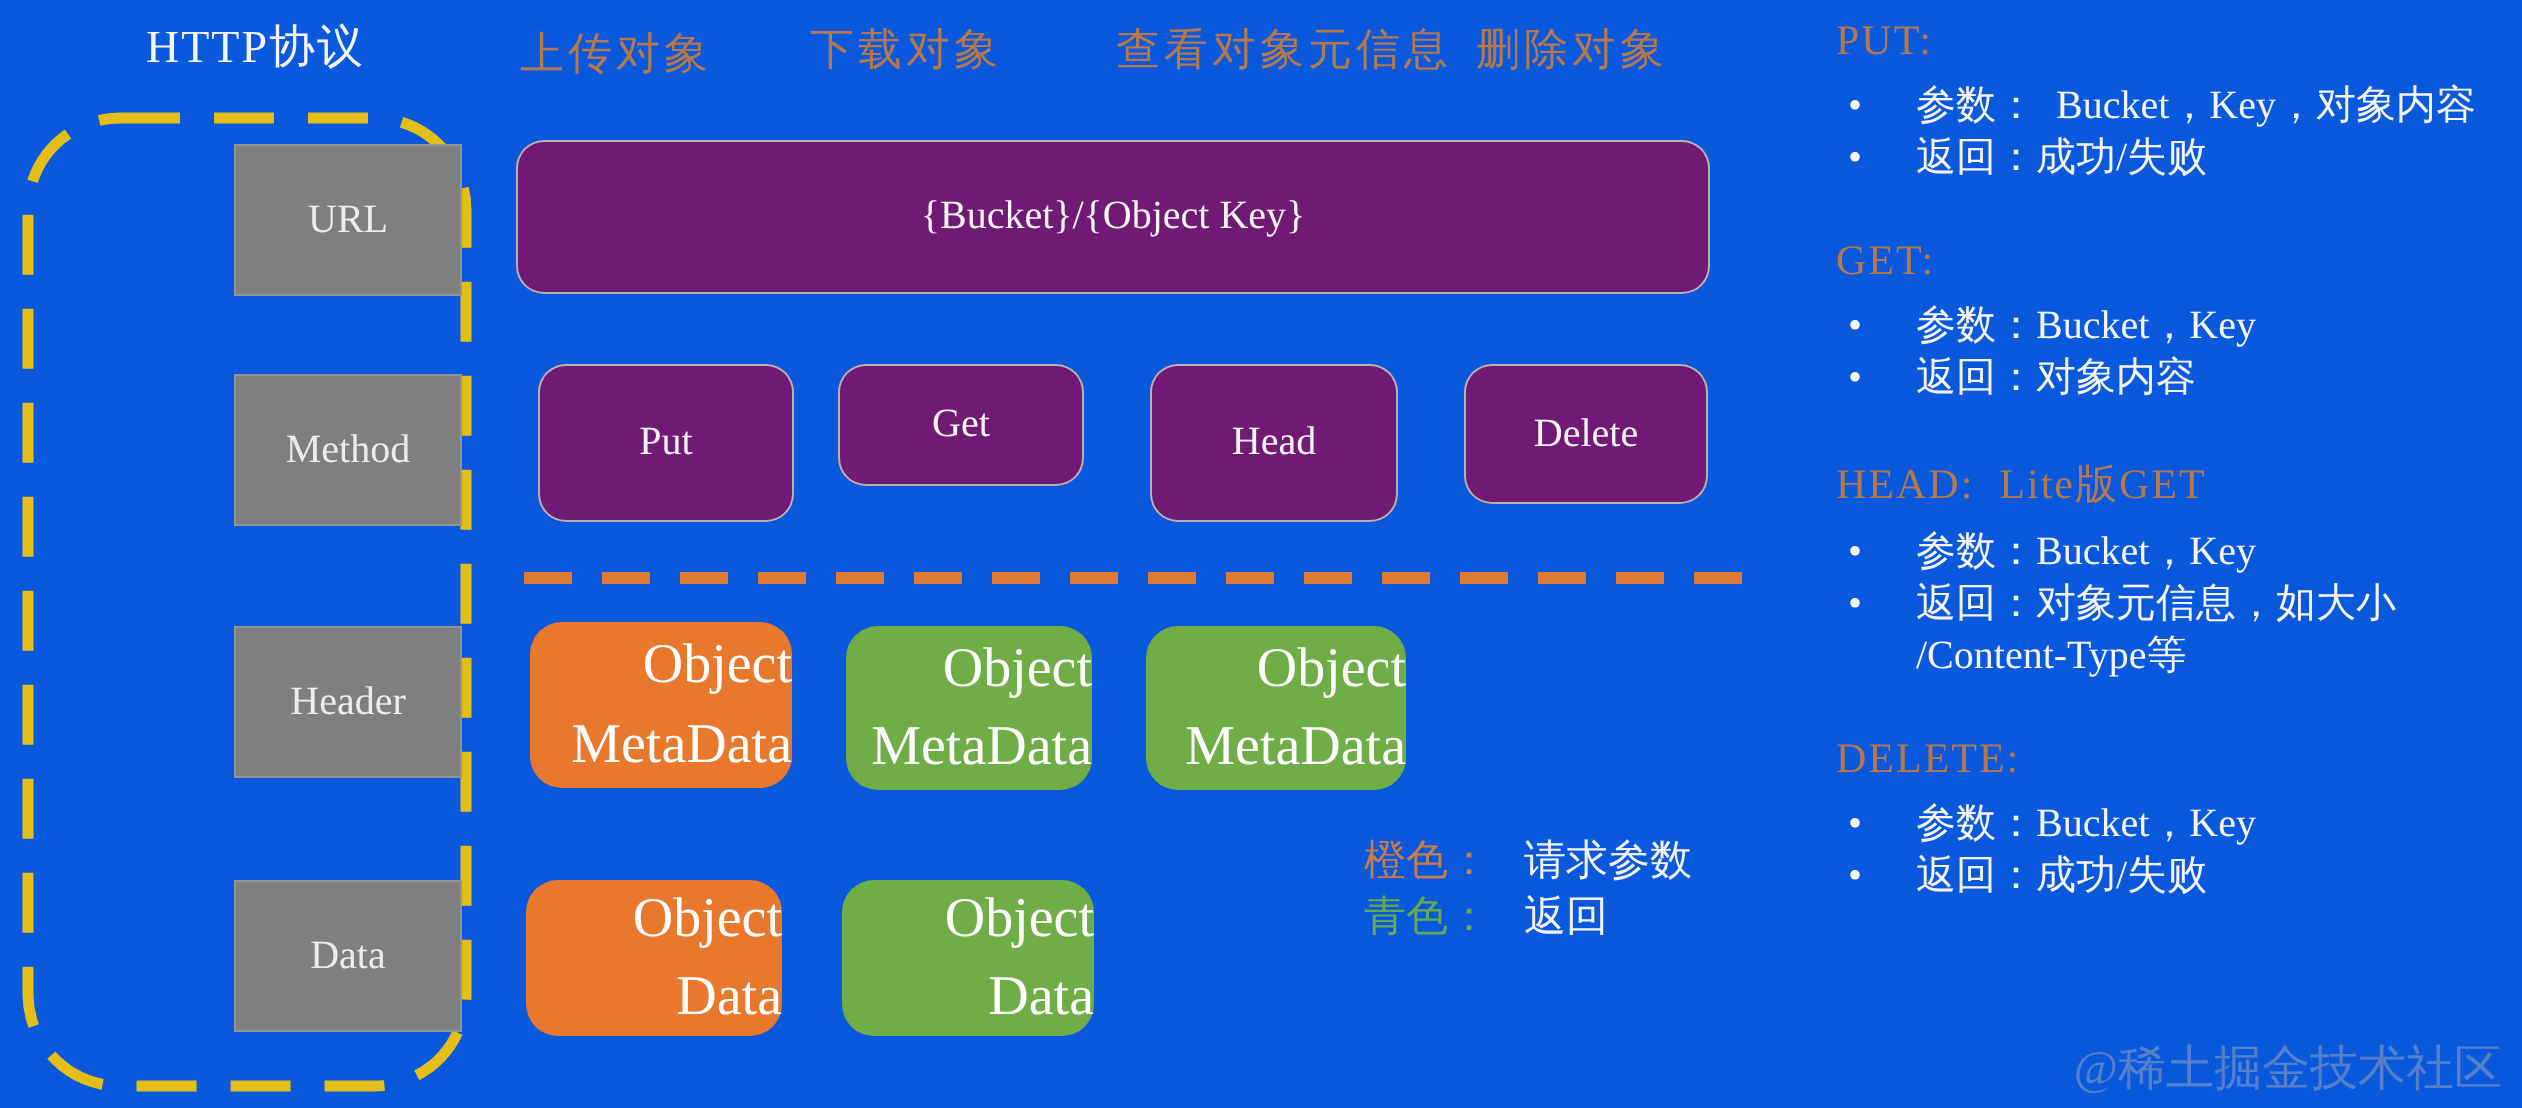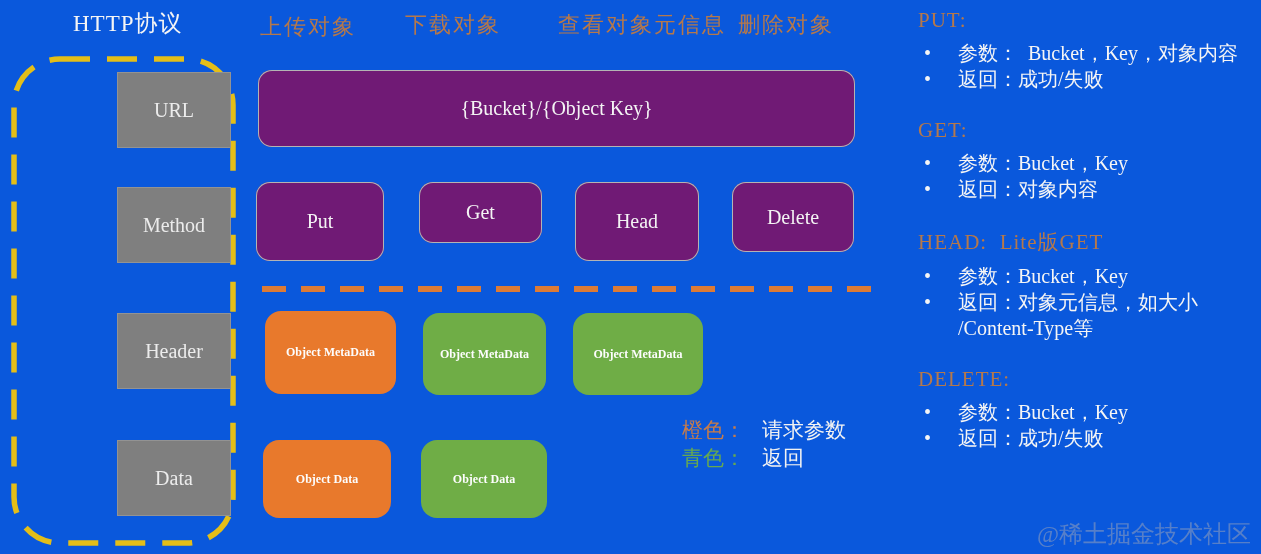--- a/index.html
+++ b/index.html
@@ -19,21 +19,21 @@
     font-size:20px;box-shadow:inset 0 0 0 1px #b4b4b4;
   }
   .darkbox{
     background:#7f7f7f;border:1px solid #939393;
     color:#ececec;display:flex;align-items:center;justify-content:center;
     font-size:20px;box-sizing:border-box;margin-left:40px;
   }
   .cbox{
     border-radius:16px;color:#fdfdfd;
     display:flex;align-items:center;justify-content:center;
-    text-align:right;font-size:12px;line-height:1.4;font-weight:bold;
+    text-align:right;font-size:28px;line-height:1.4;
   }
   .cbox.orange{background:#e8792c;}
   .cbox.green{background:#6fad46;}
   .divider{
     height:6px;
     background:repeating-linear-gradient(90deg,#dd7b35 0 24px,transparent 24px 39px);
   }
   .legend-row{display:flex;font-size:21px;line-height:28px;}
   .legend-swatch{width:80px;}
   .legend-swatch.orange{color:#c77c4a;}
@@ -65,21 +65,21 @@
   <div class="abs darkbox" style="left:77px;top:313px;width:114px;height:76px">Header</div>
   <div class="abs darkbox" style="left:77px;top:440px;width:114px;height:76px">Data</div>
 
   <div class="abs toplabel" style="left:260px;top:12px">上传对象</div>
   <div class="abs toplabel" style="left:405px;top:10px">下载对象</div>
   <div class="abs toplabel" style="left:558px;top:10px">查看对象元信息</div>
   <div class="abs toplabel" style="left:738px;top:10px">删除对象</div>
 
   <div class="abs graybox" style="left:258px;top:70px;width:597px;height:77px">{Bucket}/{Object Key}</div>
 
-  <div class="abs graybox" style="left:256px;top:182px;width:128px;height:79px">Put</div>
+  <div class="abs graybox" style="left:269px;top:182px;width:128px;height:79px">Put</div>
   <div class="abs graybox" style="left:419px;top:182px;width:123px;height:61px">Get</div>
   <div class="abs graybox" style="left:575px;top:182px;width:124px;height:79px">Head</div>
   <div class="abs graybox" style="left:732px;top:182px;width:122px;height:70px">Delete</div>
 
   <div class="abs divider" style="left:262px;top:286px;width:614px"></div>
 
   <div class="abs cbox orange" style="left:265px;top:311px;width:131px;height:83px">Object MetaData</div>
   <div class="abs cbox green" style="left:423px;top:313px;width:123px;height:82px">Object MetaData</div>
   <div class="abs cbox green" style="left:573px;top:313px;width:130px;height:82px">Object MetaData</div>
 

